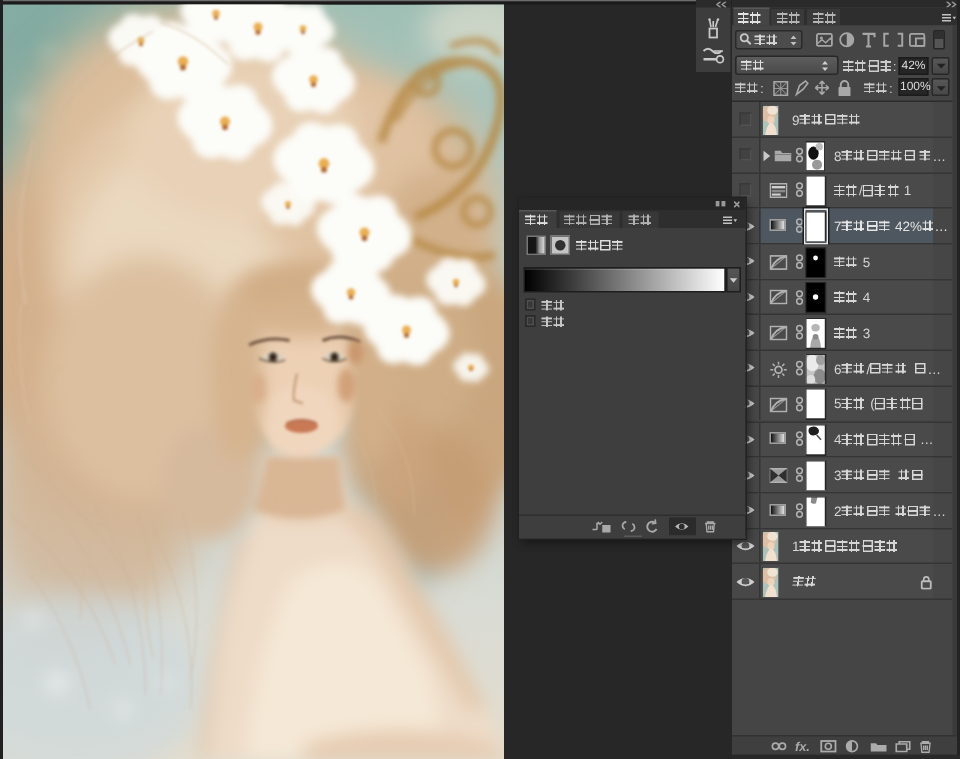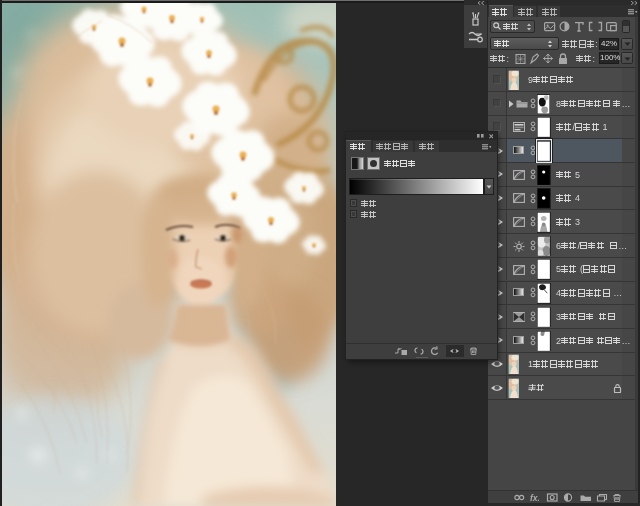--- a/index.html
+++ b/index.html
@@ -431,20 +431,21 @@
 <svg class="abs" style="left:42px;top:145.15px" width="6" height="11" viewBox="0 0 6 11" fill="none" stroke="#b2b2b2">
       <circle cx="3" cy="2.9" r="1.9" stroke-width="1"></circle>
       <circle cx="3" cy="7.9" r="1.9" stroke-width="1"></circle>
     </svg>
 <div class="abs" style="left:46.5px;top:138.4px;width:18.5px;height:25.5px;border:1.5px solid #1e1e1e;box-sizing:border-box"></div>
     <div class="abs" style="left:47.5px;top:139.4px;width:16.5px;height:23.5px;border:1.5px solid #e8e8e8;box-sizing:border-box"></div>
     <svg class="abs" style="left:49px;top:140.9px" width="13.5" height="20.5" viewBox="0 0 13.5 20.5">
       <rect width="13.5" height="20.5" fill="#fff"></rect>
       <rect width="13.5" height="20.5" fill="none" stroke="#272727" stroke-width="1.3"></rect>
     </svg>
+<div class="abs" style="left:68px;top:146.45000000000002px;"><span class="fz " style="color:#e4e4e4"><span class="rt">7</span><b class="z z0"></b><b class="z z1"></b><b class="z z2"></b><b class="z z0"></b><span class="rt">&nbsp;42%</span><b class="z z1"></b><span class="rt">…</span></span></div>
 <div class="abs" style="left:18.5px;top:163.0px;width:115.5px;height:22.7px;background:#4a4a4a"></div>
 <div class="abs" style="left:0;top:163.0px;width:18.5px;height:22.7px;background:#484848"></div>
 <div class="abs" style="left:0;top:185.7px;width:146.5px;height:1px;background:#353535"></div>
 <div class="abs" style="left:17.5px;top:163.0px;width:1px;height:22.7px;background:#353535"></div>
 <svg class="abs" style="left:1.5px;top:169.35px" width="14" height="10" viewBox="0 0 14 10">
       <path d="M1 5 Q7 -0.5 13 5 Q7 10.5 1 5 Z" fill="#cfcfcf"></path>
       <circle cx="7" cy="5" r="2.6" fill="#555"></circle>
       <path d="M2 5 Q 7 9.5 12 5" stroke="#cfcfcf" fill="none" stroke-width="1"></path>
     </svg>
 <svg class="abs" style="left:24.5px;top:169.75px" width="12" height="10" viewBox="0 0 12 10" fill="none" stroke="#b2b2b2">

